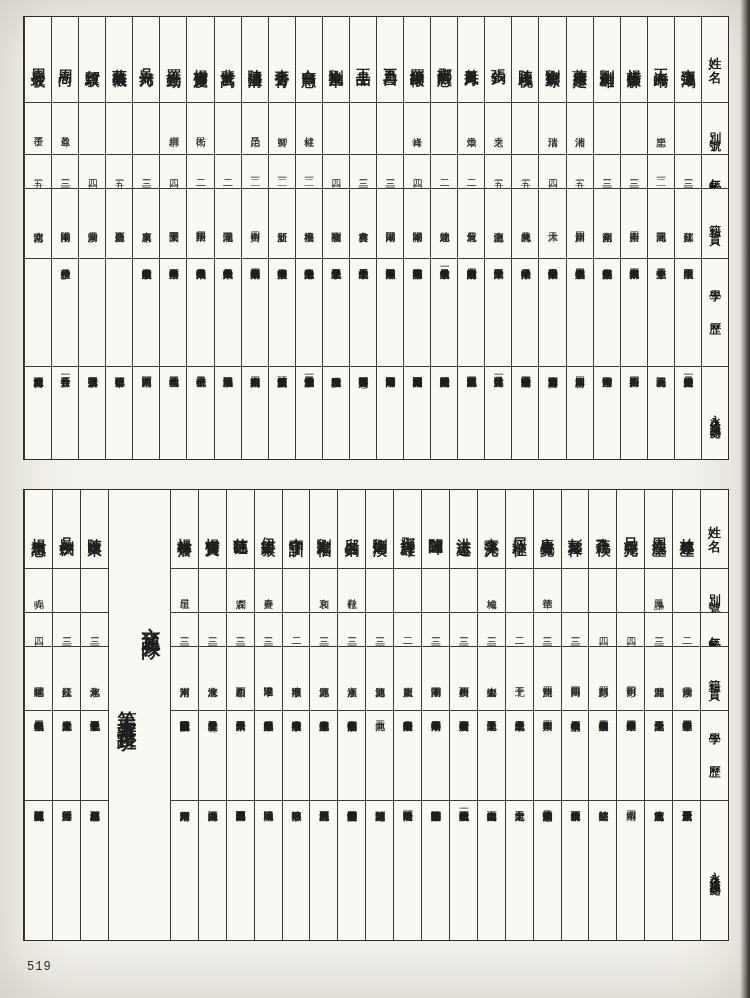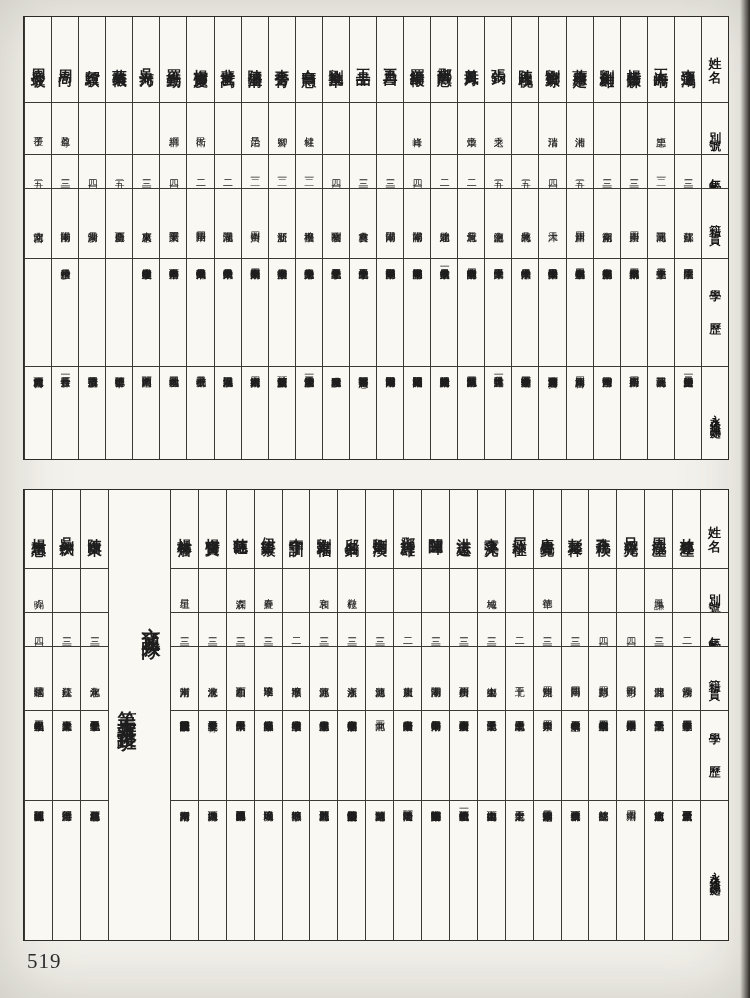--- a/index.html
+++ b/index.html
@@ -87,21 +87,21 @@
   .divider span{
     writing-mode:vertical-rl;text-orientation:upright;
     font-size:19px;font-weight:700;letter-spacing:4px;line-height:1;
     height:max-content;
   }
   .divider .div1{margin-top:122px;order:2;}
   .divider .div2{margin-top:206px;order:1;}
   
   .page-number{
     position:absolute;left:27px;bottom:24px;
-    font-size:21px;letter-spacing:1px;color:#2b2b2b;
+    font-size:12px;letter-spacing:1px;color:#2b2b2b;font-family:Liberation Mono, monospace;
   }
   .edge-shadow{
     position:absolute;top:0;right:0;width:10px;height:100%;
     background:linear-gradient(to right,rgba(0,0,0,0),rgba(25,22,18,.9));
   }
 </style>
 </head>
 <body>
 
 <div class="page">

